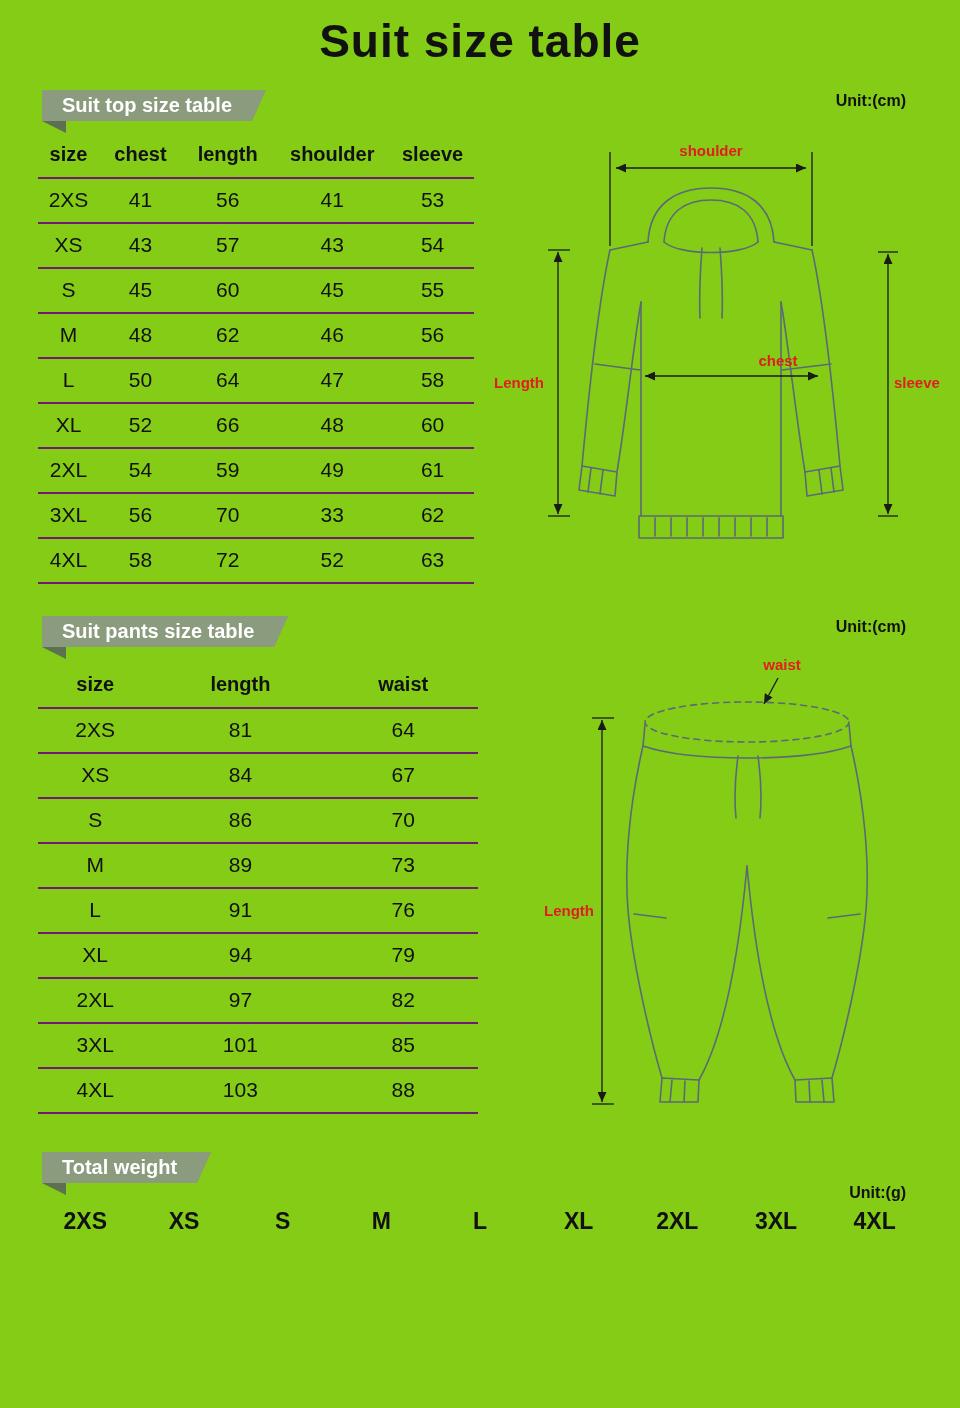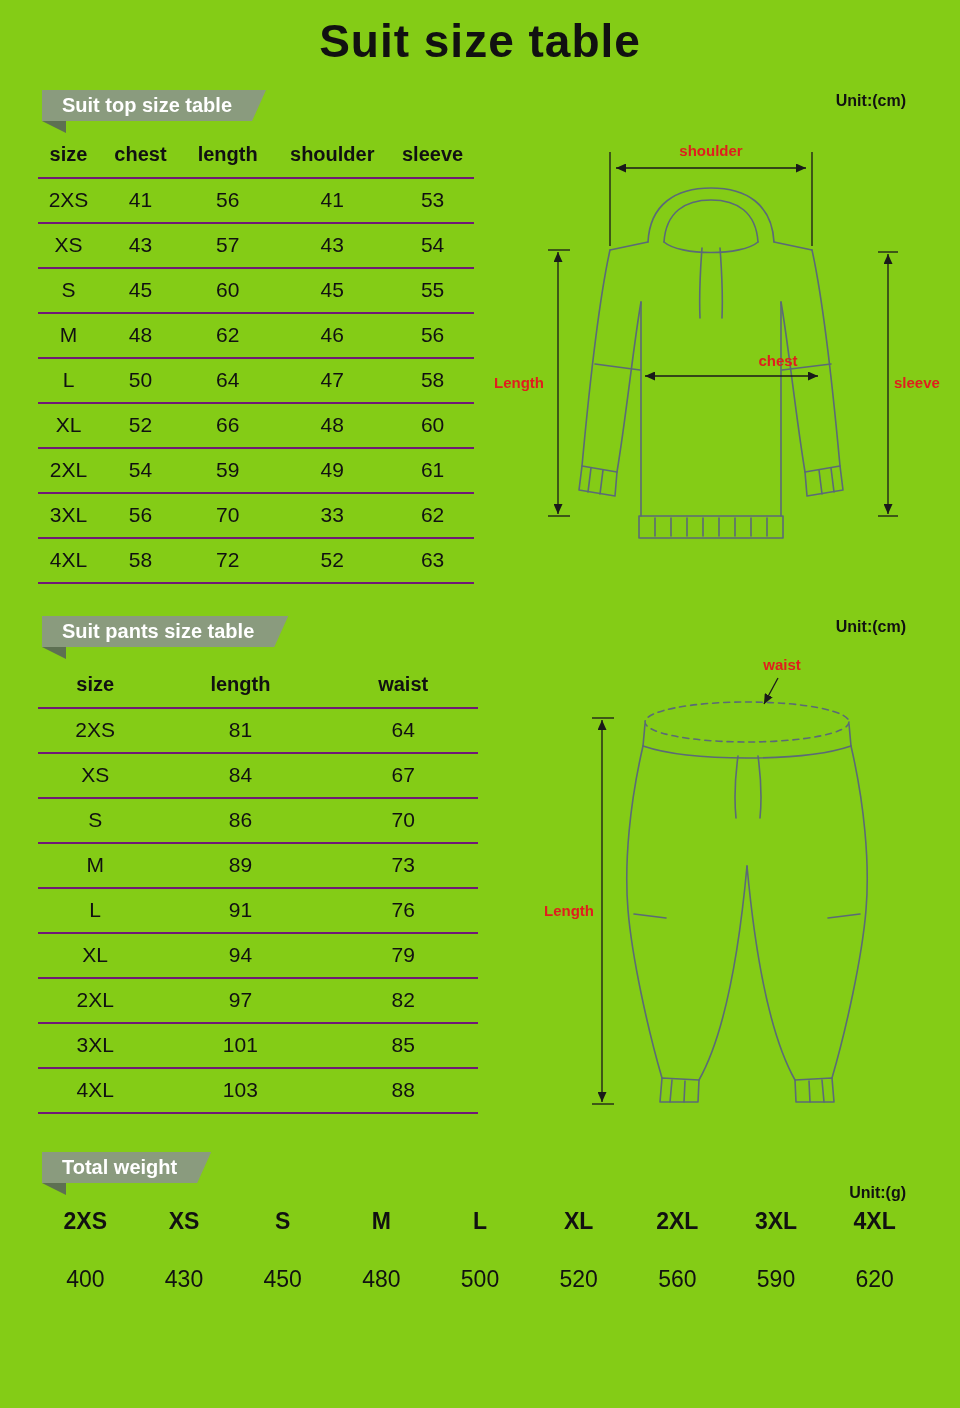--- a/index.html
+++ b/index.html
@@ -306,26 +306,15 @@
       <div>2XS</div>
       <div>XS</div>
       <div>S</div>
       <div>M</div>
       <div>L</div>
       <div>XL</div>
       <div>2XL</div>
       <div>3XL</div>
       <div>4XL</div>
     </div>
-  <div class="weight-row values" id="weight-values">
-      <div>400</div>
-      <div>430</div>
-      <div>450</div>
-      <div>480</div>
-      <div>500</div>
-      <div>520</div>
-      <div>560</div>
-      <div>590</div>
-      <div>620</div>
-    </div>
 
 
 </div>
 
 </body></html>

